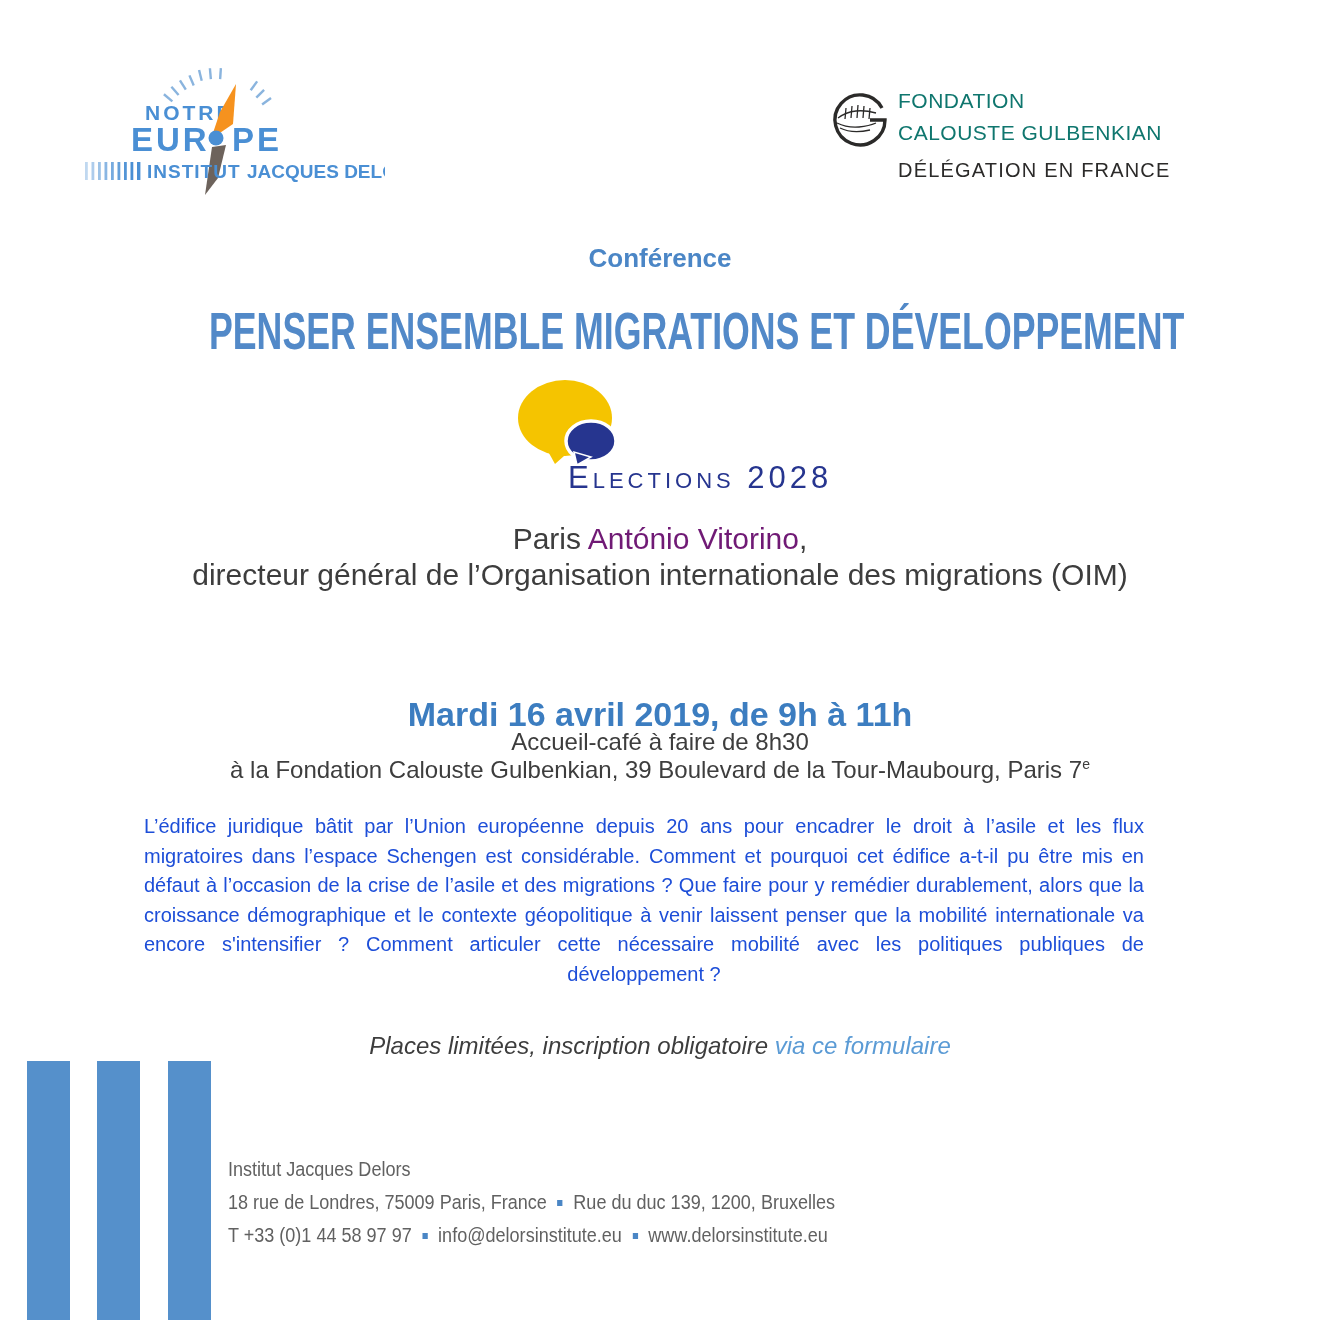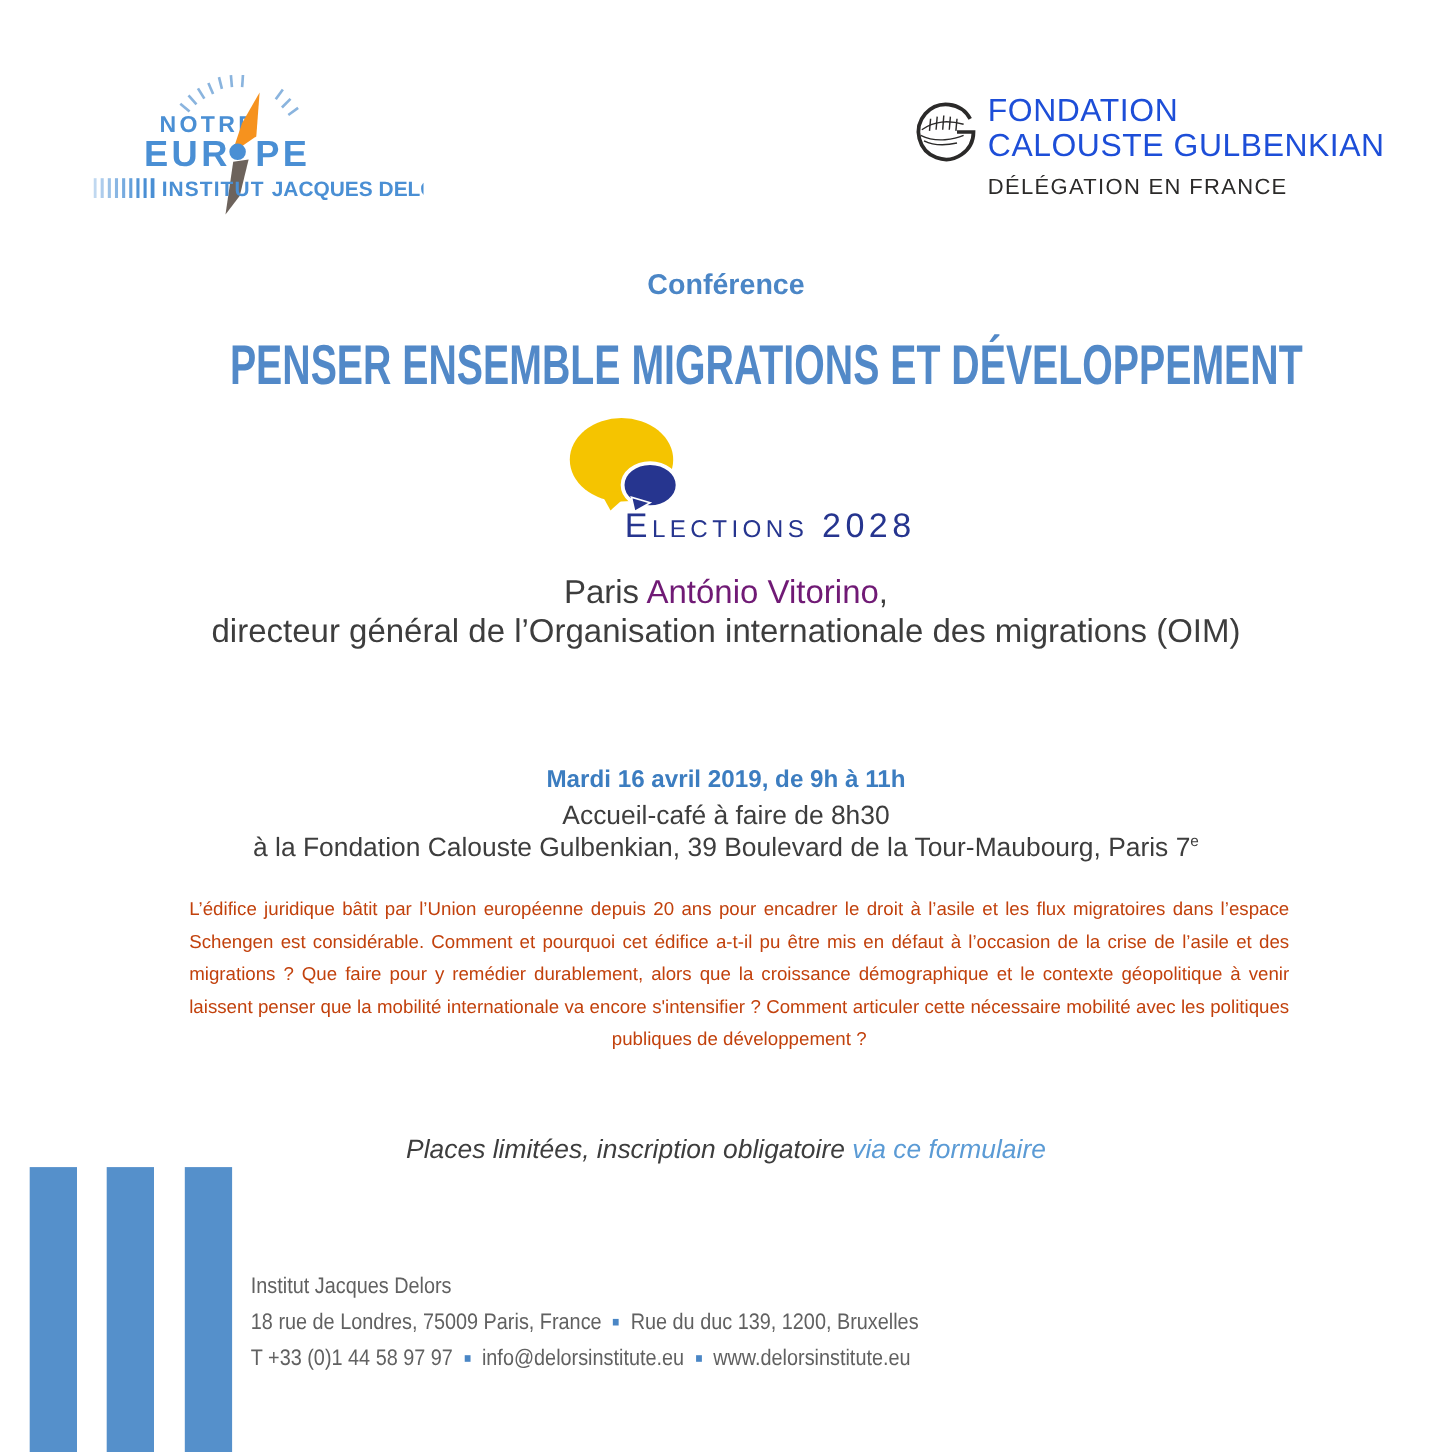--- a/index.html
+++ b/index.html
@@ -10,49 +10,49 @@
   .abs{position:absolute;}
   .center-line{position:absolute;left:0;width:1320px;text-align:center;white-space:nowrap;}
 
   
   #ne-logo{left:85px;top:58px;width:300px;height:145px;}
   #ne-logo text{font-family:"Liberation Sans",sans-serif;font-weight:bold;fill:#4a8fd4;}
 
   
   #fcg{left:830px;top:85px;width:430px;height:110px;color:#2b2a29;}
   #fcg .txt{position:absolute;left:68px;top:0;}
-  .fcg-line{font-size:29px;letter-spacing:0.5px;line-height:32px;color:#1d4ed8;}
+  .fcg-line{font-size:21px;letter-spacing:0.5px;line-height:32px;color:#0f766e;}
   .fcg-sub{font-size:20px;letter-spacing:1.2px;margin-top:10px;color:#2b2a29;}
 
   
   #kicker{top:243px;font-size:26px;font-weight:bold;color:#4b86c6;}
   #title{top:302px;height:58px;}
   #title span{display:inline-block;font-size:51px;font-weight:bold;color:#5289c8;
     transform:scaleX(0.70);transform-origin:center;letter-spacing:0px;}
 
   
   #elections{left:510px;top:380px;width:330px;height:125px;}
   #elections-text{position:absolute;left:58px;top:80px;font-variant:small-caps;
     font-size:31px;letter-spacing:4px;color:#26358f;white-space:nowrap;}
 
   
   #avec-line{top:522px;font-size:30px;}
   #role-line{top:558px;font-size:30px;}
   #conclusion-line{top:613px;font-size:30px;}
   .name-blue{color:#701a75;}
 
   
-  #date-line{top:695px;font-size:22px;font-weight:bold;color:#3c7dc0;}
+  #date-line{top:695px;font-size:34px;font-weight:bold;color:#3c7dc0;}
   #welcome-line{top:728px;font-size:24px;}
   #venue-line{top:756px;font-size:24px;}
   #venue-line sup{font-size:14px;}
 
   
-  #description{left:172px;top:812px;width:1000px;font-size:17px;line-height:29.5px;
-    text-align:justify;text-align-last:center;color:#c2410c;}
+  #description{left:144px;top:812px;width:1000px;font-size:20px;line-height:29.5px;
+    text-align:justify;text-align-last:center;color:#1d4ed8;}
 
   
   #registration{top:1032px;font-size:24px;font-style:italic;}
   #registration a{color:#5b9bd5;text-decoration:none;cursor:pointer;}
 
   
   .bar{position:absolute;top:1061px;width:43px;height:259px;background:#5590cb;}
   #bar1{left:27px;} #bar2{left:97px;} #bar3{left:168px;}
   #footer-text{left:228px;top:1152px;color:#616161;font-size:20.5px;line-height:33px;
     transform:scaleX(0.88);transform-origin:left top;white-space:nowrap;}

